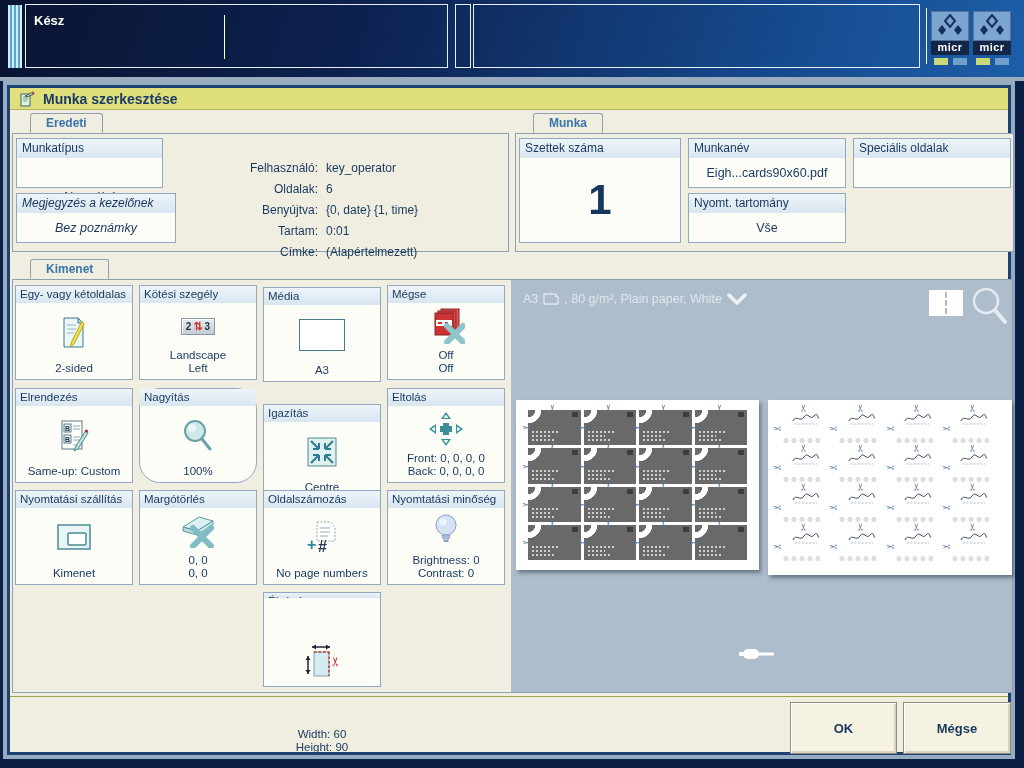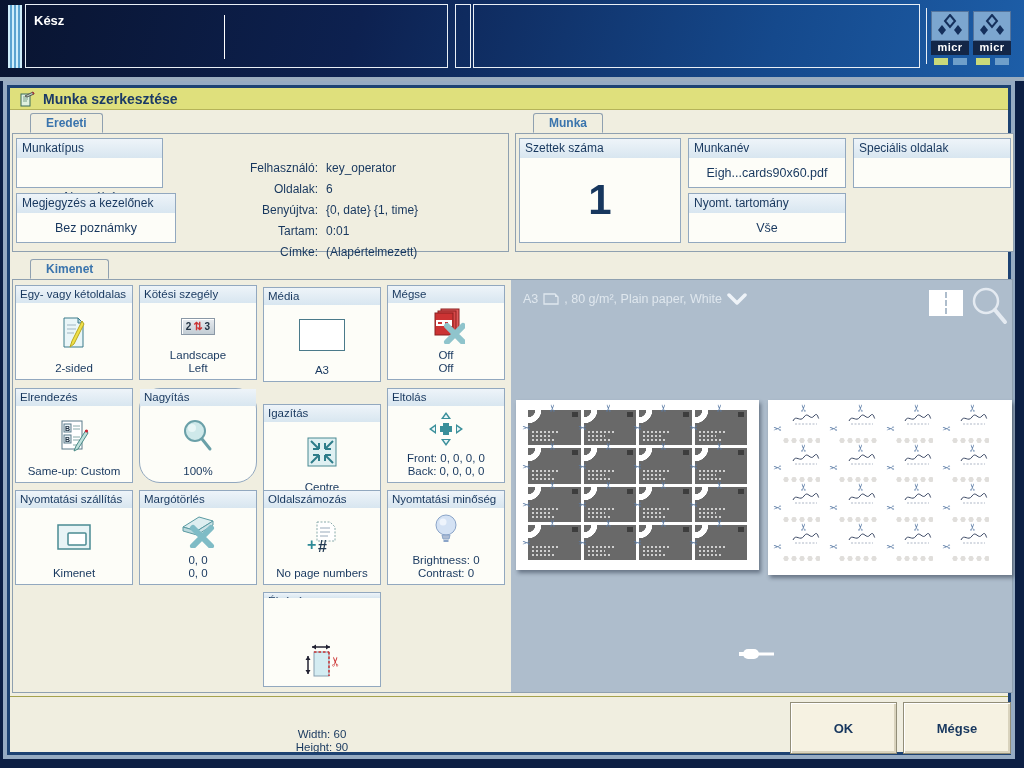--- a/index.html
+++ b/index.html
@@ -160,21 +160,21 @@
     <span class="dlg-title">Munka szerkesztése</span>
   </div>
 
   <div class="panel p-eredeti">
     <span class="tab">Eredeti</span>
     <div class="panel-body">
       <div class="sbtn" style="left:3px;top:4px;width:147px;height:50px;gap:32px;">
         <div class="sbtn-label">Munkatípus</div>
         <div class="sbtn-value">Normální</div>
       </div>
-      <div class="sbtn" style="left:3px;top:59px;width:160px;height:50px;">
+      <div class="sbtn" style="left:3px;top:59px;width:160px;height:50px;font-style:italic;">
         <div class="sbtn-label">Megjegyzés a kezelőnek</div>
         <div class="sbtn-value">Bez poznámky</div>
       </div>
       <div class="info">
         <div class="irow">
             <span class="ilabel">Felhasználó:</span>
             <span class="ival">key_operator</span>
           </div>
         <div class="irow">
             <span class="ilabel">Oldalak:</span>

